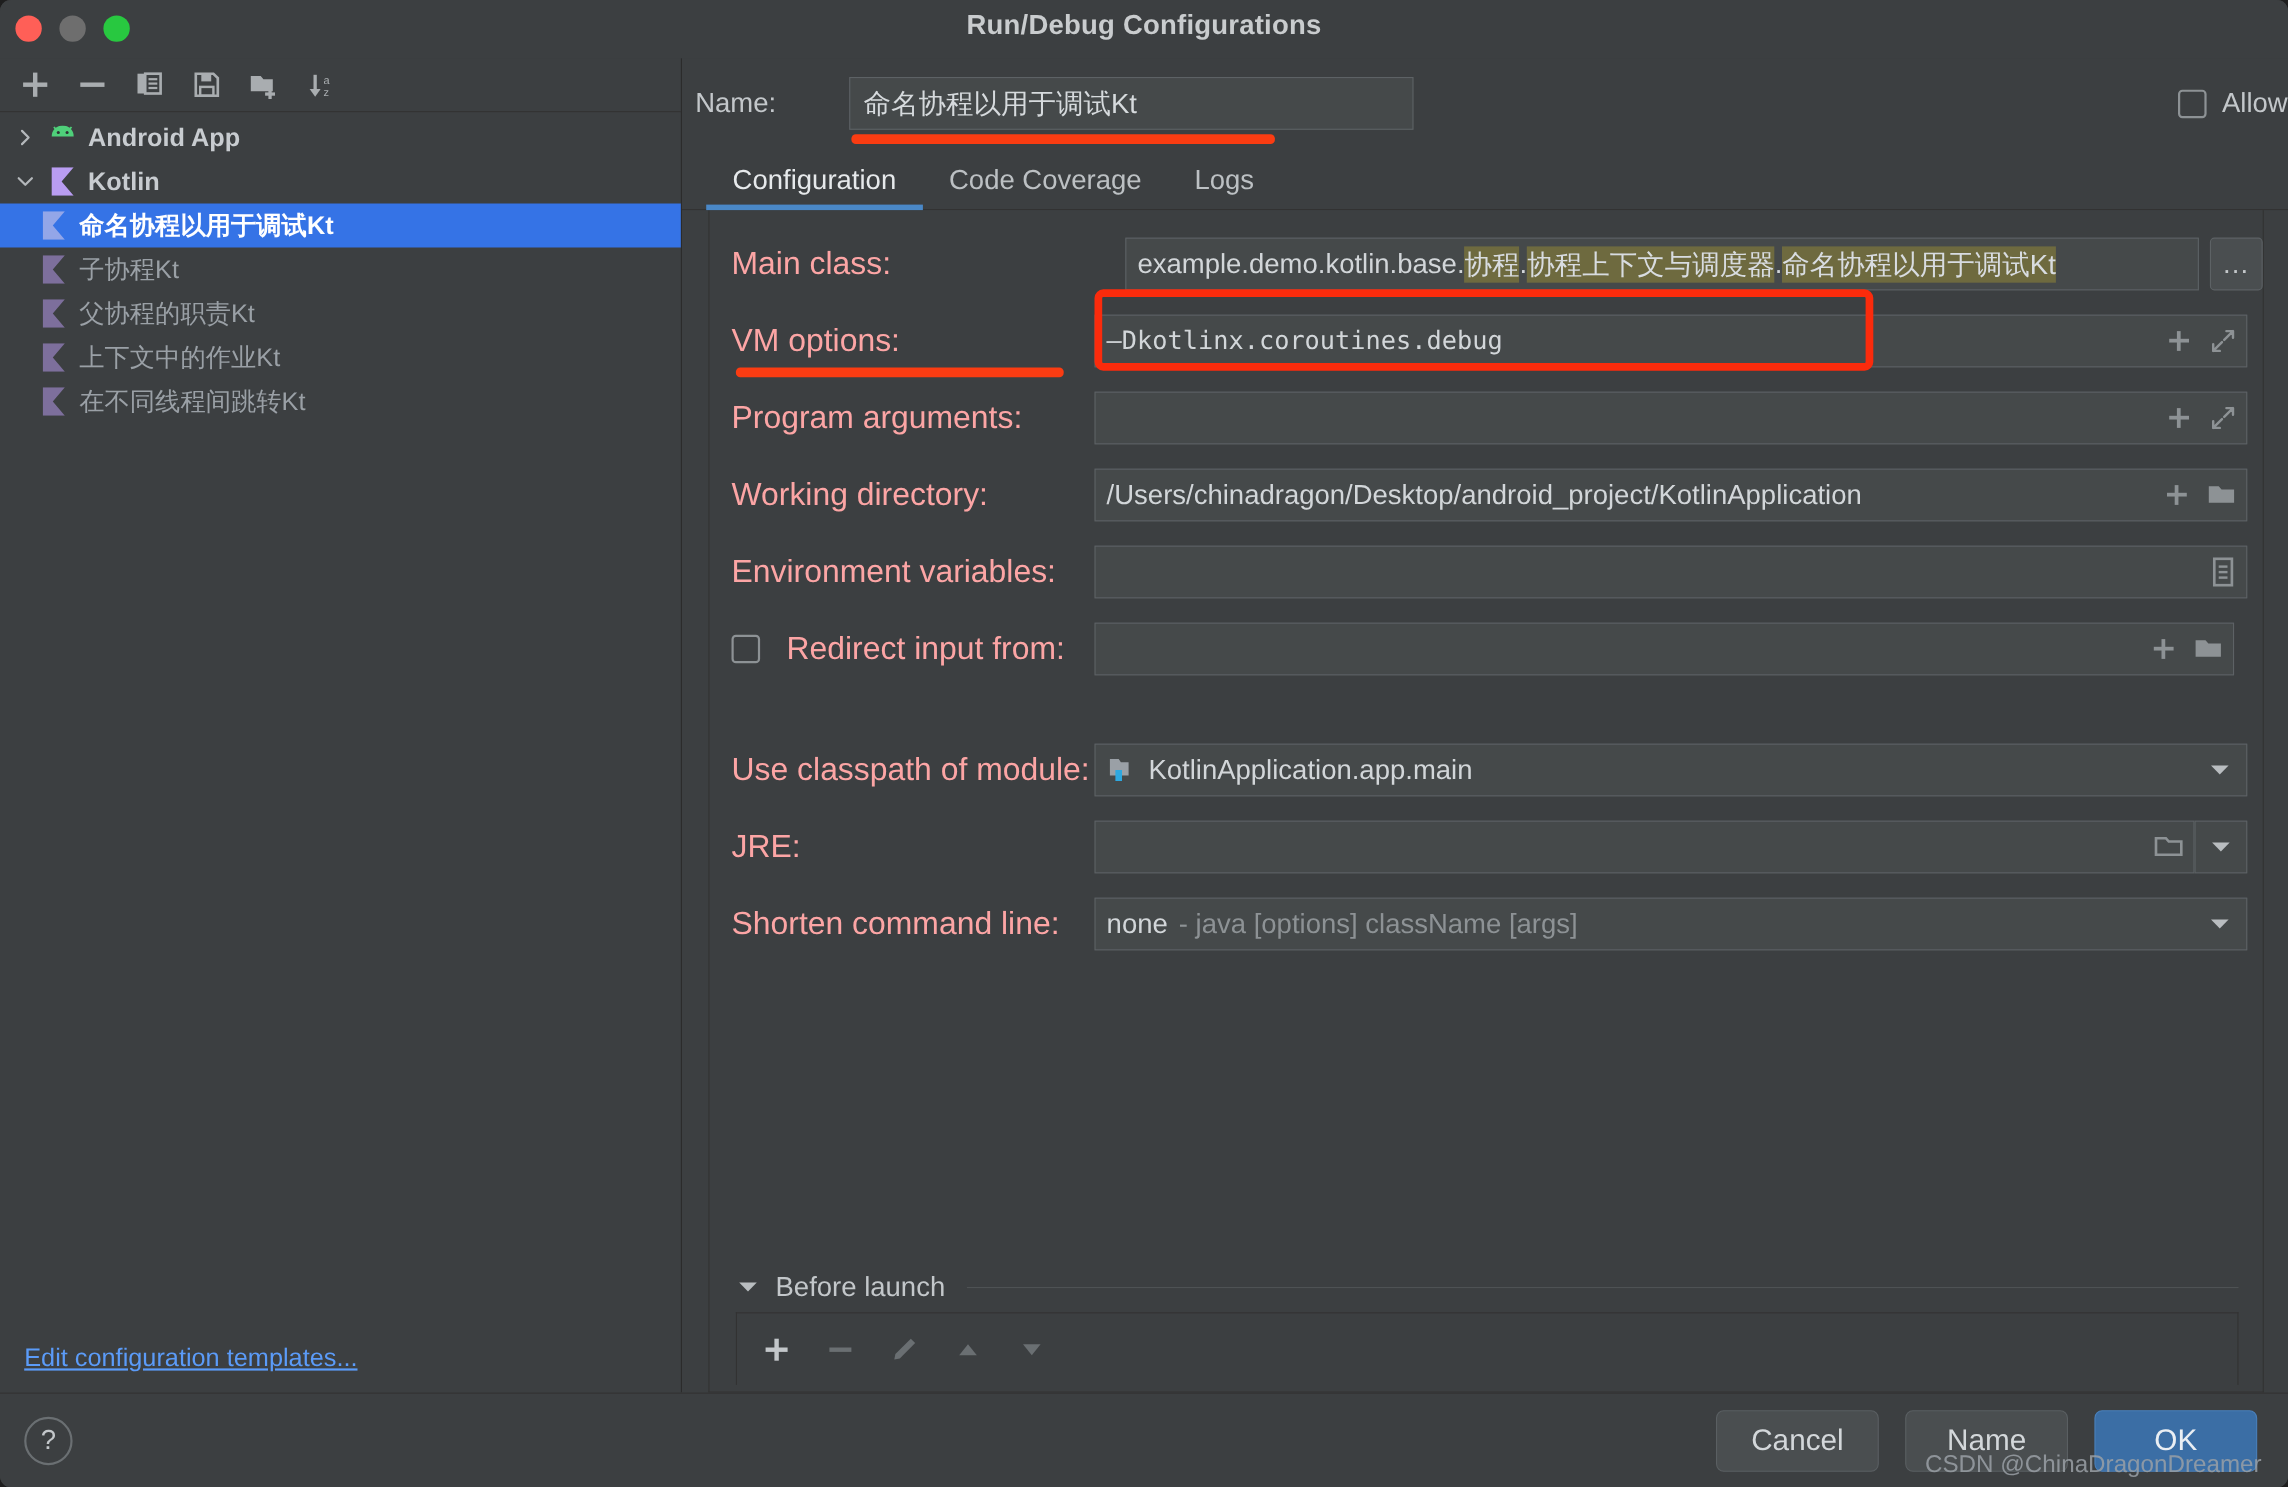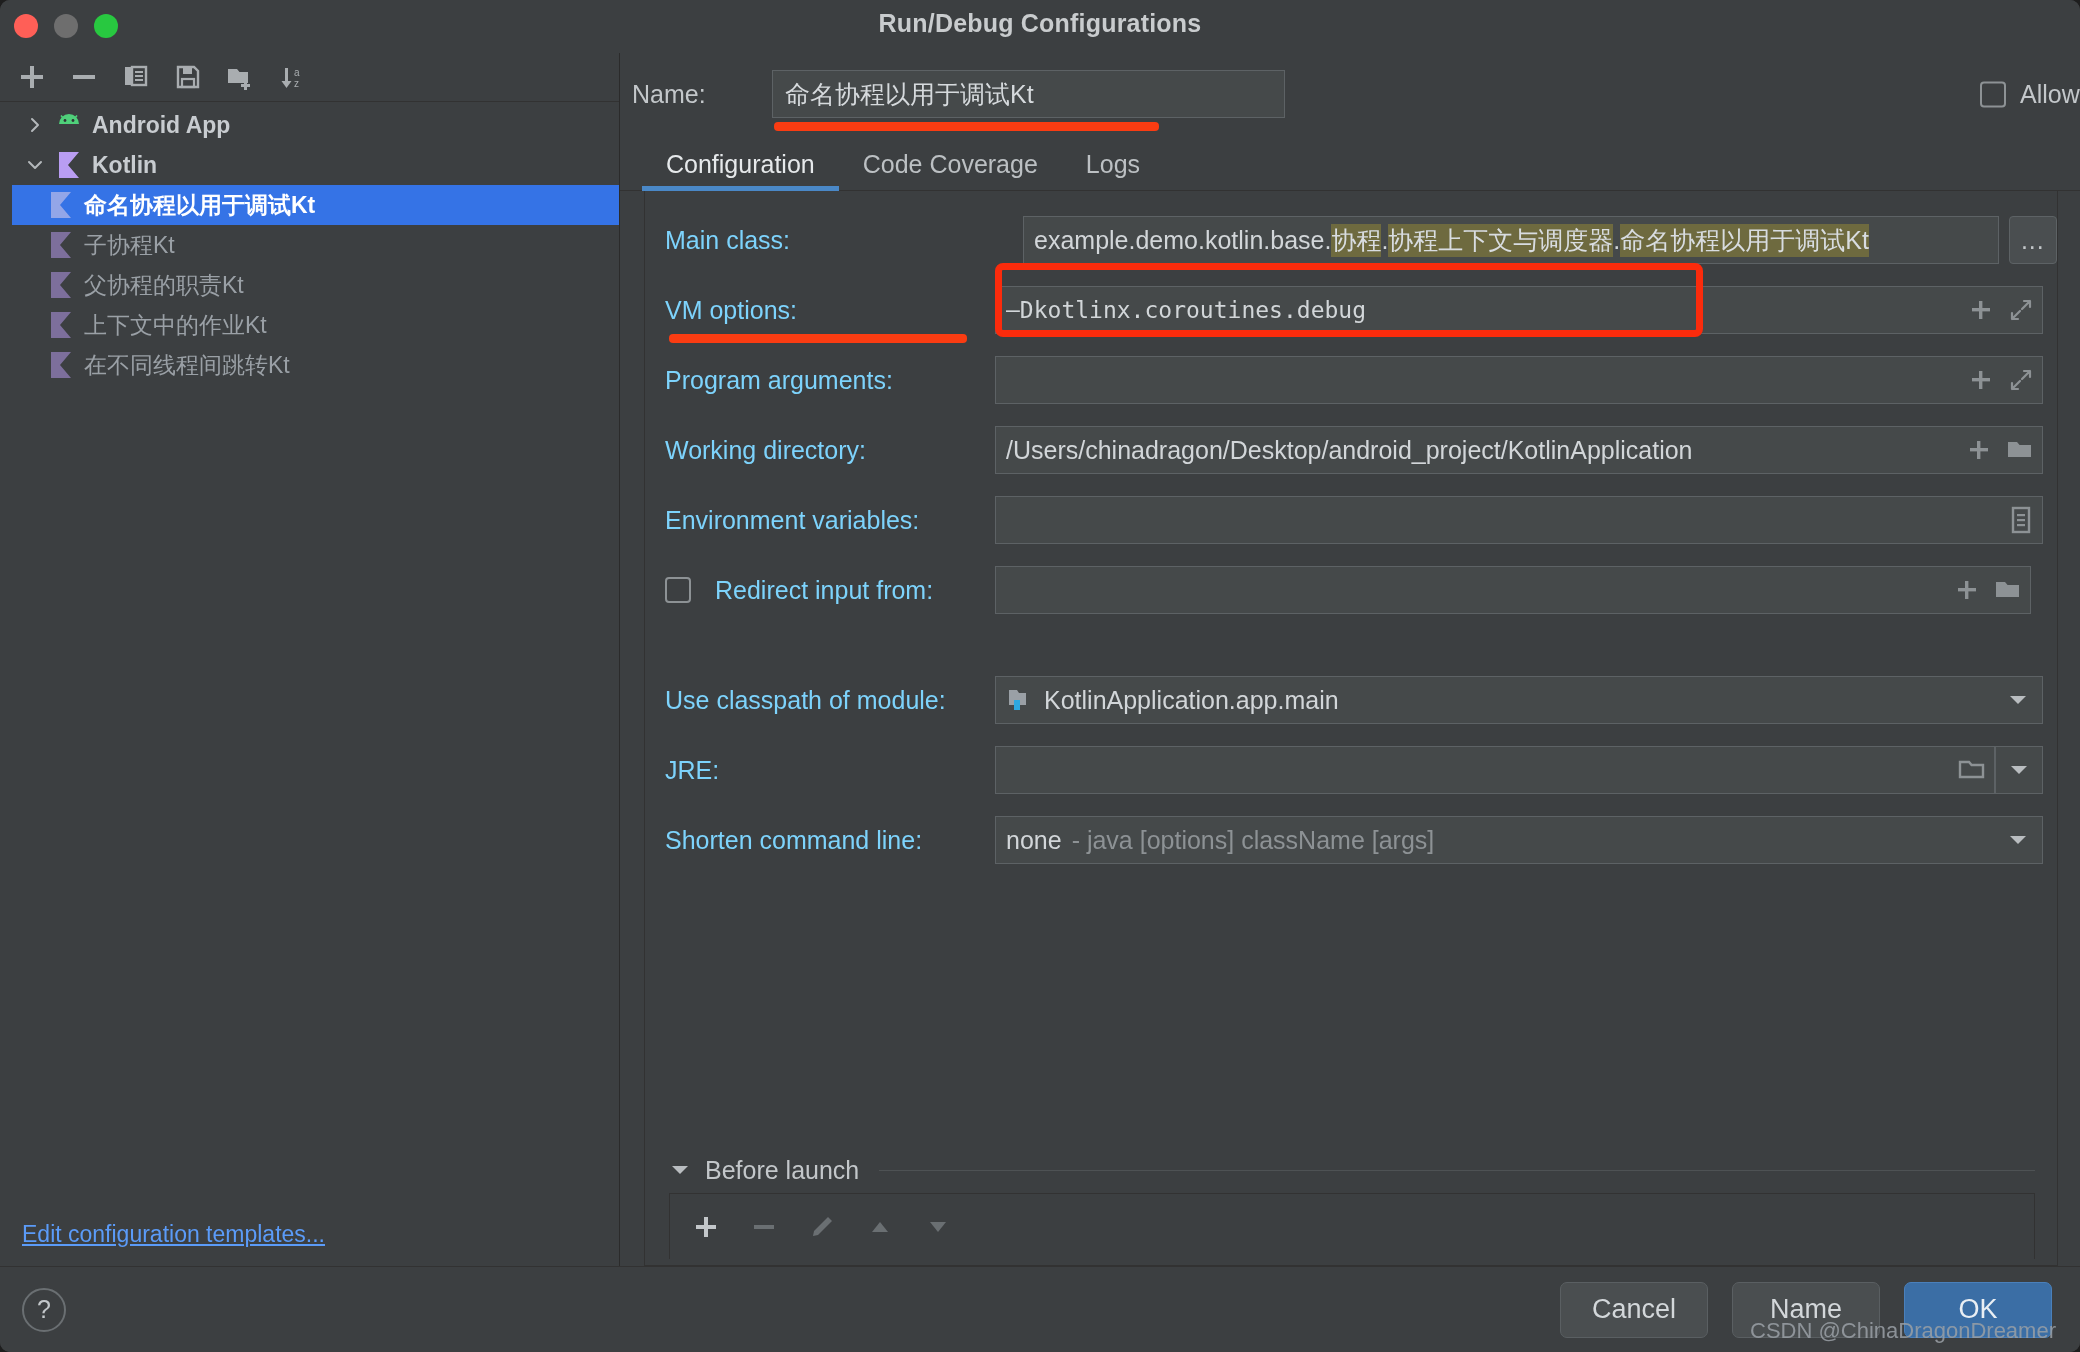--- a/index.html
+++ b/index.html
@@ -81,21 +81,20 @@
     width: 44px; height: 40px;
     display: flex;
     align-items: center;
     justify-content: center;
     color: #a9adb0;
   }
   #sb-tree {
     flex: 1 1 auto;
     overflow: hidden;
     padding-top: 3px;
-    margin-left: 12px;
   }
   .tree-row {
     height: 40px;
     display: flex;
     align-items: center;
     color: #bfc3c6;
     font-size: 23px;
     padding-left: 6px;
     white-space: nowrap;
   }
@@ -221,22 +220,22 @@
     padding-top: 14px;
   }
   .form-row {
     display: flex;
     align-items: center;
     height: 70px;
     padding-left: 20px;
     position: relative;
   }
   .form-label {
-    color: #7dd3fc;
-    font-size: 25px;
+    color: #fca5a5;
+    font-size: 29px;
     width: 330px;
     flex: 0 0 330px;
     white-space: nowrap;
   }
   .field {
     position: relative;
     height: 48px;
     background: #45494a;
     border: 1px solid #5d6265;
     display: flex;

